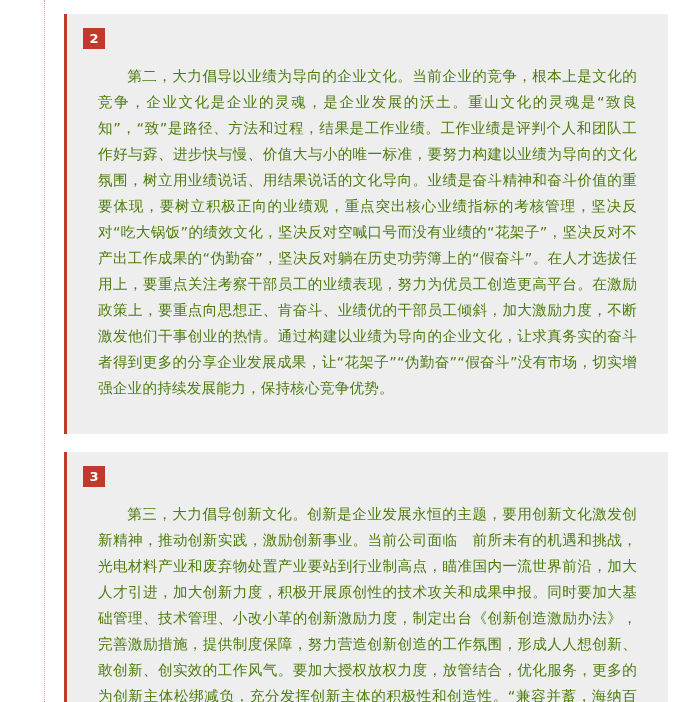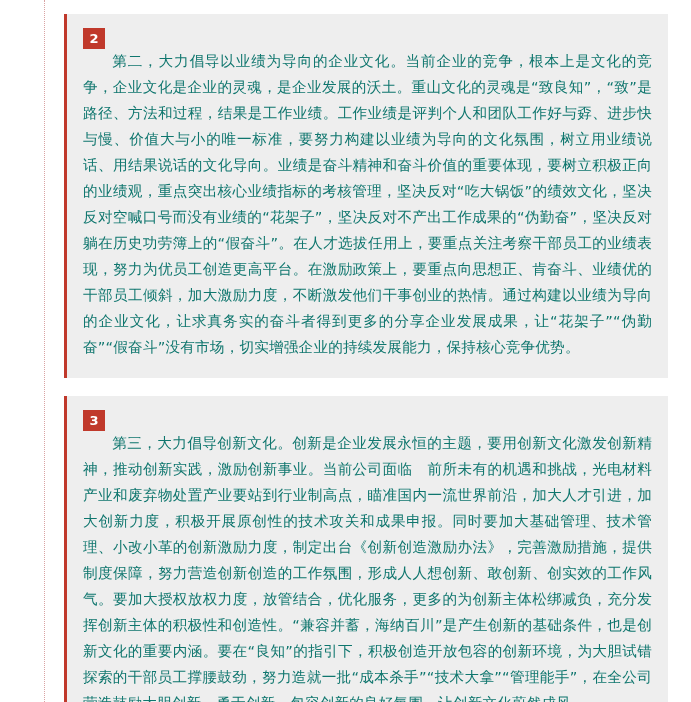--- a/index.html
+++ b/index.html
@@ -50,24 +50,24 @@
     height: 21px;
     background: #c0392b;
     color: #ffffff;
     font-size: 13px;
     font-weight: bold;
     line-height: 21px;
     text-align: center;
     font-family: "DejaVu Sans", "Liberation Sans", sans-serif;
   }
   .para {
-    margin: 0;
+    margin: 15px;
     font-size: 14.6px;
     line-height: 26px;
-    color: #0f766e;
+    color: #4d7c0f;
     text-align: justify;
     text-justify: inter-ideograph;
     text-indent: 2em;
     font-family: "DejaVu Sans", "Liberation Serif", serif;
     letter-spacing: 0.2px;
   }
   .section-2 { padding-top: 34px; padding-bottom: 18px; }
   .section-3 { padding-top: 34px; padding-bottom: 18px; }
 </style>
 </head>

